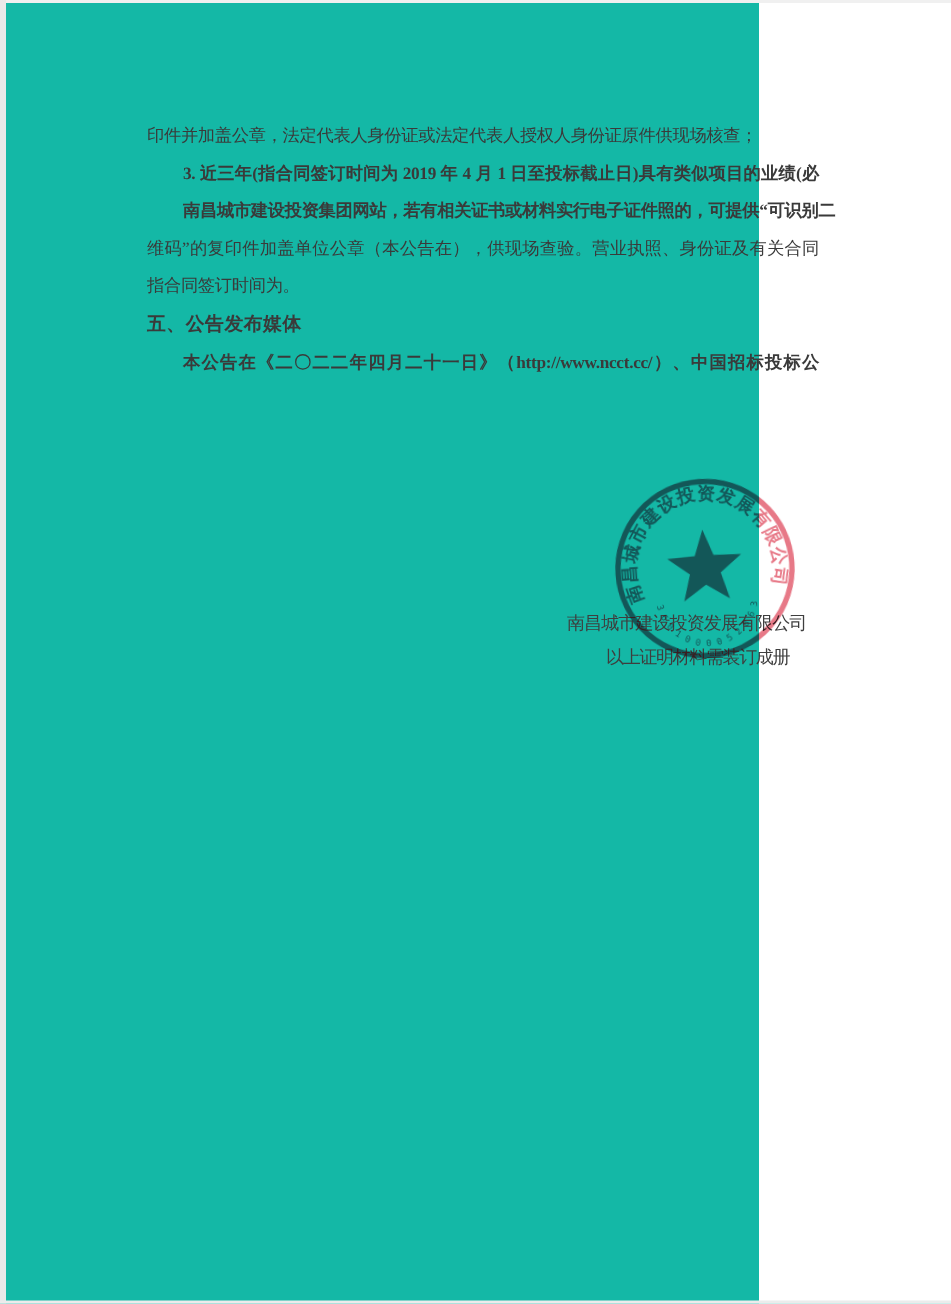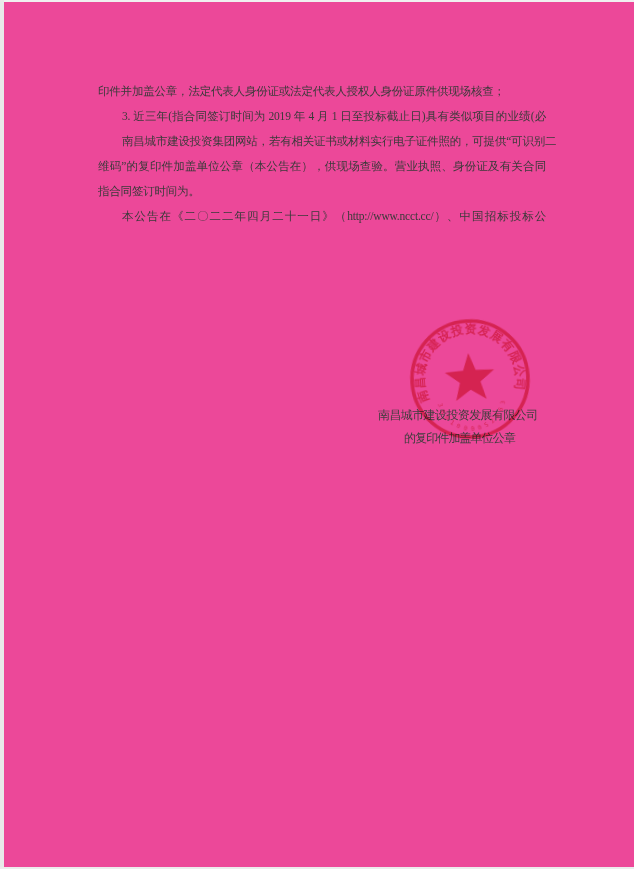--- a/index.html
+++ b/index.html
@@ -4,40 +4,40 @@
 <style>
   html,body{margin:0;padding:0;}
   body{
     width:634px;height:869px;
     background:#ffffff;
     font-family:"Liberation Serif","DejaVu Serif",serif;
     position:relative;
     overflow:hidden;
   }
   .page{
-    position:absolute;left:0;top:0;width:634px;height:869px;
-    background:#ec4899;
+    position:absolute;left:0;top:0;width:506px;height:869px;
+    background:#14b8a6;
   }
   .edge-left{position:absolute;left:0;top:0;width:4px;height:869px;background:#e9e9e9;}
   .edge-top{position:absolute;left:0;top:0;width:634px;height:2px;background:#f0f0f0;}
   .edge-bottom{position:absolute;left:0;bottom:0;width:634px;height:2px;background:#ececec;}
 
   .text-block{
     position:absolute;left:98px;top:79px;width:448px;
     color:#3a3a3a;
     font-size:11.5px;
     letter-spacing:-0.2px;
   }
   .line{
     line-height:25.1px;
     height:25.1px;
     white-space:nowrap;
     text-align:left;
   }
-  .indent{text-indent:24px;}
+  .indent{text-indent:24px;font-weight:bold;}
   .full{
     text-align:justify;
     text-align-last:justify;
   }
   .heading{
     font-weight:bold;
     font-size:12.5px;
     letter-spacing:0.4px;
   }
 
@@ -79,25 +79,26 @@
   <div class="edge-top"></div>
   <div class="edge-left"></div>
   <div class="edge-bottom"></div>
 
   <div class="text-block">
     <div class="line">印件并加盖公章，法定代表人身份证或法定代表人授权人身份证原件供现场核查；</div>
     <div class="line indent full">3.  近三年(指合同签订时间为 2019 年 4 月 1 日至投标截止日)具有类似项目的业绩(必</div>
     <div class="line indent full">南昌城市建设投资集团网站，若有相关证书或材料实行电子证件照的，可提供“可识别二</div>
     <div class="line full">维码”的复印件加盖单位公章（本公告在），供现场查验。营业执照、身份证及有关合同</div>
     <div class="line">指合同签订时间为。</div>
+    <div class="line heading">五、公告发布媒体</div>
     <div class="line indent full">本公告在《二〇二二年四月二十一日》（http://www.ncct.cc/）、中国招标投标公</div>
   </div>
 
   <div class="signature-company">南昌城市建设投资发展有限公司</div>
-  <div class="signature-date">的复印件加盖单位公章</div>
+  <div class="signature-date">以上证明材料需装订成册</div>
 
   <svg class="seal" viewBox="0 0 126 126" aria-hidden="true">
     <defs>
       <path id="arcTop" d="M 21.3 82.4 A 46 46 0 1 1 104.7 82.4" fill="none"></path>
       <path id="arcBot" d="M 30.2 71.8 A 34 34 0 1 0 95.8 71.8" fill="none"></path>
     </defs>
     <circle cx="63" cy="63" r="58" fill="none" stroke-width="3.6" stroke="#e25b6d"></circle>
     <polygon points="63,37 69.3,54.3 87.7,55 73.3,66.3 78.3,84 63,73.8 47.7,84 52.7,66.3 38.3,55 56.7,54.3" fill="#e25b6d"></polygon>
     <text class="seal-arc-text" fill="#e25b6d">
       <textPath href="#arcTop" startOffset="1">南昌城市建设投资发展有限公司</textPath>

